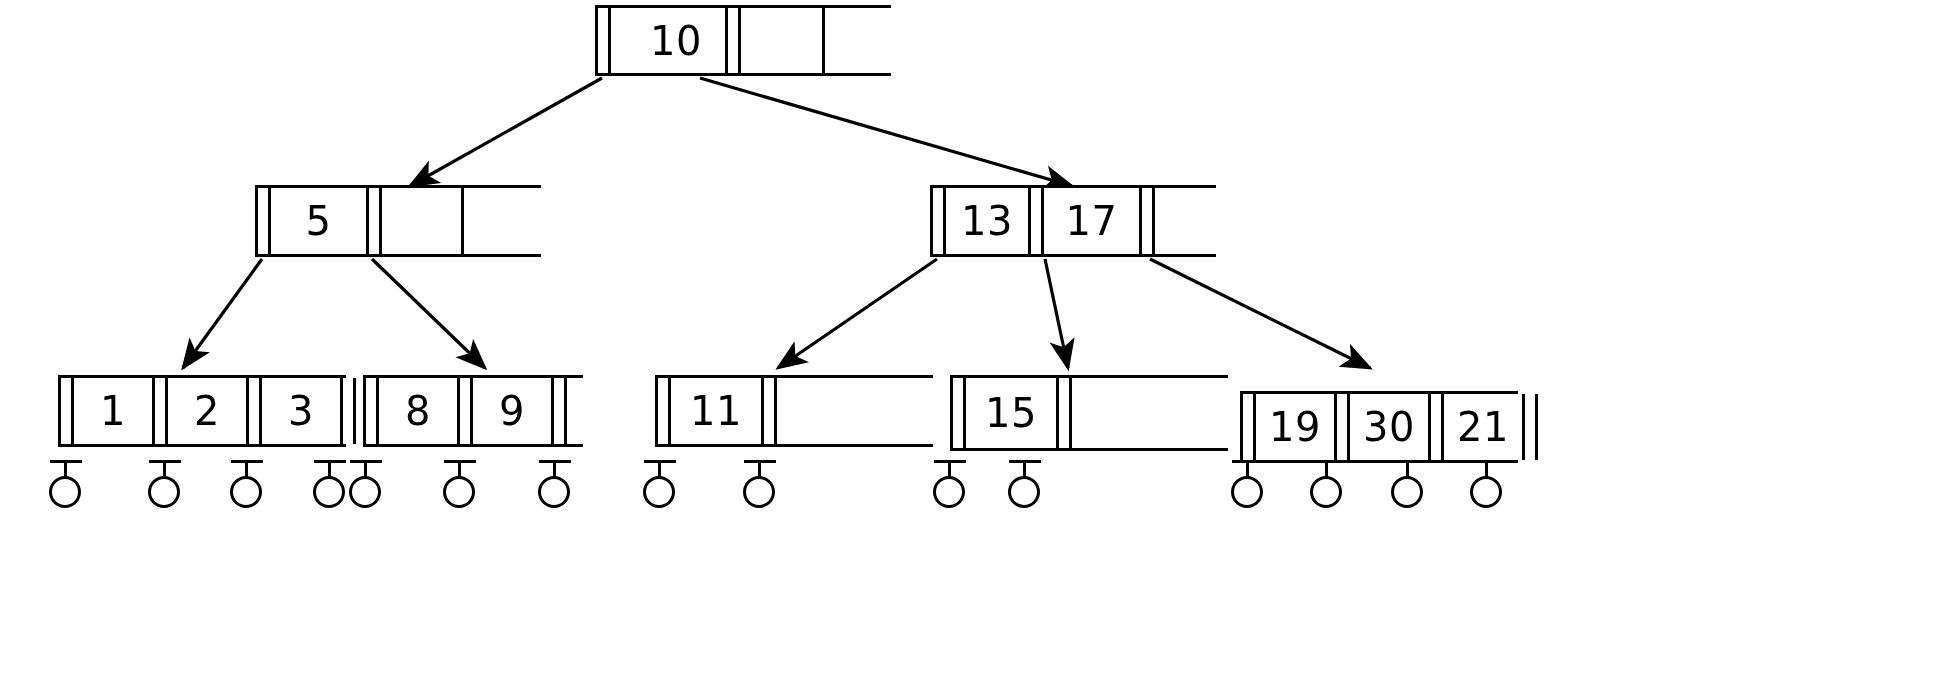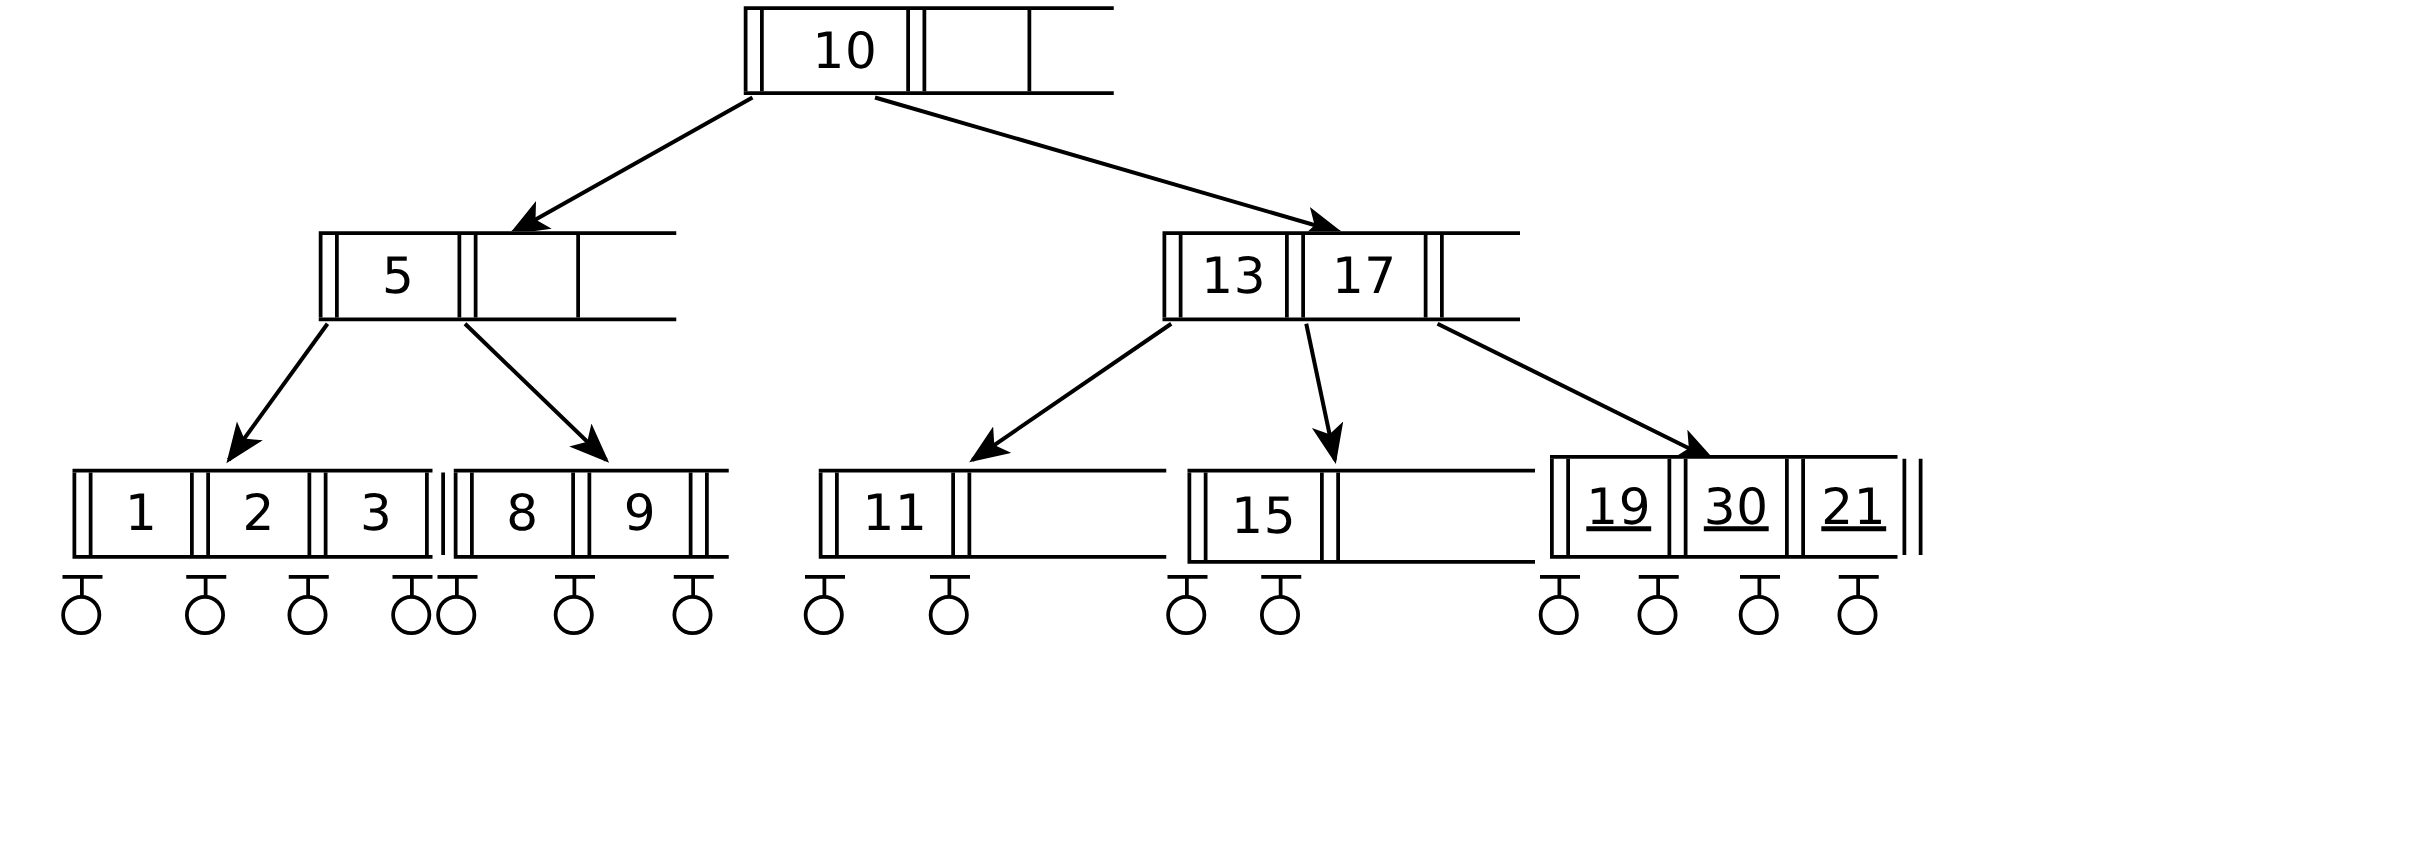--- a/index.html
+++ b/index.html
@@ -170,21 +170,21 @@
     <span class="empty" style="width: 120px;"></span>
   </div>
 
   <div class="node" style="left: 950px; top: 375px; width: 278px; height: 76px;">
     <span class="ptr"></span>
     <span class="key" style="width: 90px;">15</span>
     <span class="ptr"></span>
     <span class="empty" style="width: 120px;"></span>
   </div>
 
-  <div class="node" style="left: 1240px; top: 364px; width: 278px; height: 83px; text-decoration: underline;">
+  <div class="node" style="left: 1240px; top: 391px; width: 278px; height: 72px;">
     <span class="ptr"></span>
     <span class="key" style="width: 78px;">19</span>
     <span class="ptr"></span>
     <span class="key" style="width: 78px;">30</span>
     <span class="ptr"></span>
     <span class="key" style="width: 78px; text-align: right;">21</span>
     <span class="ptr"></span>
   </div>
 
   <div id="record-layer">

